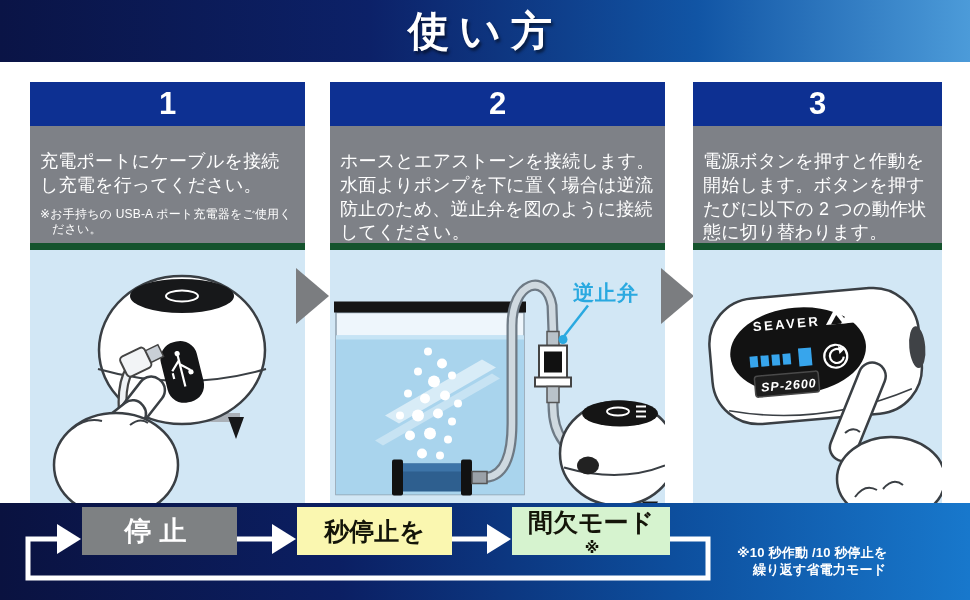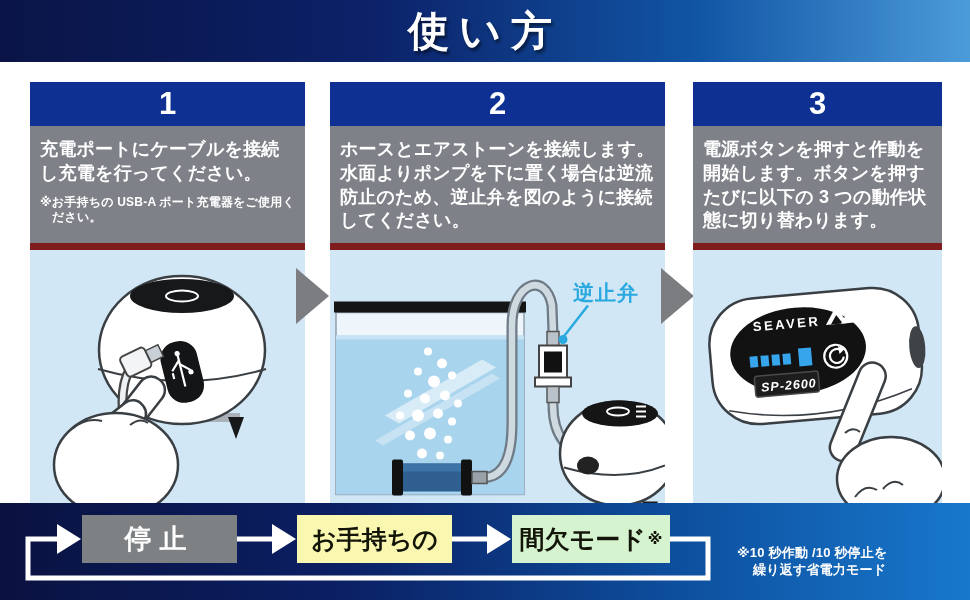--- a/index.html
+++ b/index.html
@@ -15,41 +15,41 @@
 
   
   .main{position:absolute;top:62px;left:0;width:970px;height:441px;background:#fff;}
   .panel{position:absolute;top:20px;}
   .panel1{left:30px;width:275px;}
   .panel2{left:330px;width:335px;}
   .panel3{left:693px;width:249px;}
   .panel-header{height:44px;background:var(--step-header,#0d3092);color:#fff;
     display:flex;align-items:center;justify-content:center;font-size:31px;font-weight:bold;}
   .panel-text{height:124px;box-sizing:border-box;background:var(--text-box,#7e8187);
-    border-bottom:7px solid #7f1d1d;color:#fff;font-weight:bold;padding:12px 10px;
+    border-bottom:7px solid #14532d;color:#fff;font-weight:normal;padding:24px 10px;
     font-size:18px;line-height:1.32;letter-spacing:.2px;}
   .panel-text p{margin:0;}
   .panel-note{font-size:12px;margin-top:9px !important;padding-left:1em;text-indent:-1em;line-height:1.3;}
   .panel-illustration{height:277px;background:var(--illustration-bg,#d2e7f5);}
   .panel-illustration svg{display:block;width:100%;height:100%;}
   .panel-arrow{position:absolute;top:206px;width:0;height:0;
     border-top:28px solid transparent;border-bottom:28px solid transparent;
     border-left:33px solid #7b7d80;}
   .arrow1{left:296px;} .arrow2{left:661px;}
 
   
   .bottom-banner{position:absolute;top:503px;left:0;width:970px;height:97px;
     background:linear-gradient(90deg,#0a1240 0%,#0b1f63 35%,#0d4f9e 70%,#1878cc 100%);}
   .flow-svg{position:absolute;top:0;left:0;width:970px;height:97px;}
-  .flow-box{position:absolute;top:12px;height:48px;display:flex;align-items:center;
+  .flow-box{position:absolute;top:4px;height:48px;display:flex;align-items:center;
     justify-content:center;font-weight:bold;}
   .flow-stop{left:82px;width:155px;background:var(--stop-box,#7e8183);color:#fff;
     font-size:27px;letter-spacing:8px;}
   .flow-cont{left:297px;width:155px;background:var(--continuous-box,#faf7b0);color:#141509;font-size:25px;}
-  .flow-inter{left:512px;width:158px;background:var(--intermittent-box,#d6f3cf);color:#141509;font-size:25px;}
+  .flow-inter{left:512px;width:158px;background:var(--intermittent-box,#d6f3cf);color:#141509;font-size:25px;flex-direction:column;}
   .flow-inter .mark{font-size:15px;margin-left:2px;}
   .flow-note{position:absolute;left:737px;top:42px;color:#fff;font-weight:bold;
     font-size:13px;line-height:1.28;letter-spacing:.2px;}
   .flow-note .l2{display:block;padding-left:16px;}
 
   .cyan-callout{fill:var(--callout-cyan,#2aa9e0);font-size:21px;font-weight:bold;letter-spacing:1px;}
 </style>
 </head>
 <body>
 
@@ -170,21 +170,21 @@
           </g>
         </svg>
       </div>
     </section>
 
     <div class="panel-arrow arrow2"></div>
 
     <section class="panel panel3">
       <div class="panel-header">3</div>
       <div class="panel-text">
-        <p>電源ボタンを押すと作動を開始します。ボタンを押すたびに以下の 3 つの動作状態に切り替わります。</p>
+        <p>電源ボタンを押すと作動を開始します。ボタンを押すたびに以下の 2 つの動作状態に切り替わります。</p>
       </div>
       <div class="panel-illustration">
         <svg viewBox="0 0 249 247">
           <g transform="rotate(-5 123 95)">
             <rect x="18" y="28" width="210" height="126" rx="46" fill="#fff" stroke="#3a3f44" stroke-width="2.5"></rect>
             <ellipse cx="225" cy="91" rx="8" ry="21" fill="#3f4246"></ellipse>
             <path d="M32 138 Q123 162 216 132" fill="none" stroke="#3a3f44" stroke-width="1.5"></path>
             <ellipse cx="106" cy="84" rx="68" ry="43" fill="#121212"></ellipse>
             <text x="63" y="61" fill="#fff" font-size="13" font-weight="bold" letter-spacing="2.5">SEAVER</text>
             <g>
@@ -221,21 +221,21 @@
 
   <footer class="bottom-banner">
     <svg class="flow-svg" viewBox="0 0 970 97">
       <path d="M58 36 H28 V75 H708 V36 H670" fill="none" stroke="#fff" stroke-width="5"></path>
       <path d="M237 36 H272 M452 36 H487" stroke="#fff" stroke-width="5"></path>
       <polygon points="57,21 57,51 81,36" fill="#fff"></polygon>
       <polygon points="272,21 272,51 296,36" fill="#fff"></polygon>
       <polygon points="487,21 487,51 511,36" fill="#fff"></polygon>
     </svg>
     <div class="flow-box flow-stop">停止</div>
-    <div class="flow-box flow-cont">お手持ちの</div>
+    <div class="flow-box flow-cont">秒停止を</div>
     <div class="flow-box flow-inter">
       <span>間欠モード</span>
         <span class="mark">※</span>
     </div>
     <div class="flow-note">
       <span class="l1">※10 秒作動 /10 秒停止を</span>
       <span class="l2">繰り返す省電力モード</span>
     </div>
   </footer>
 

